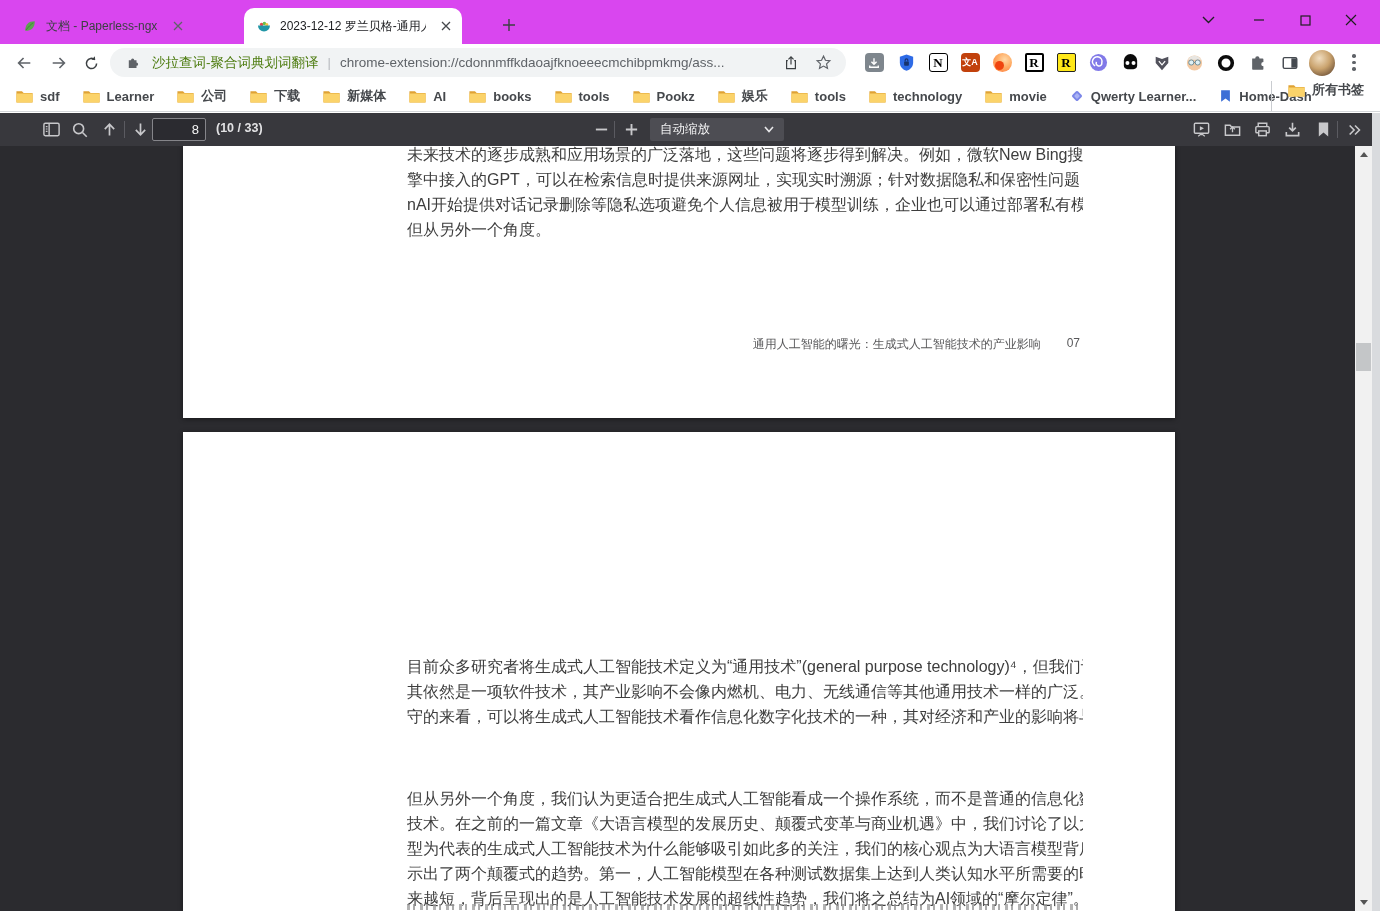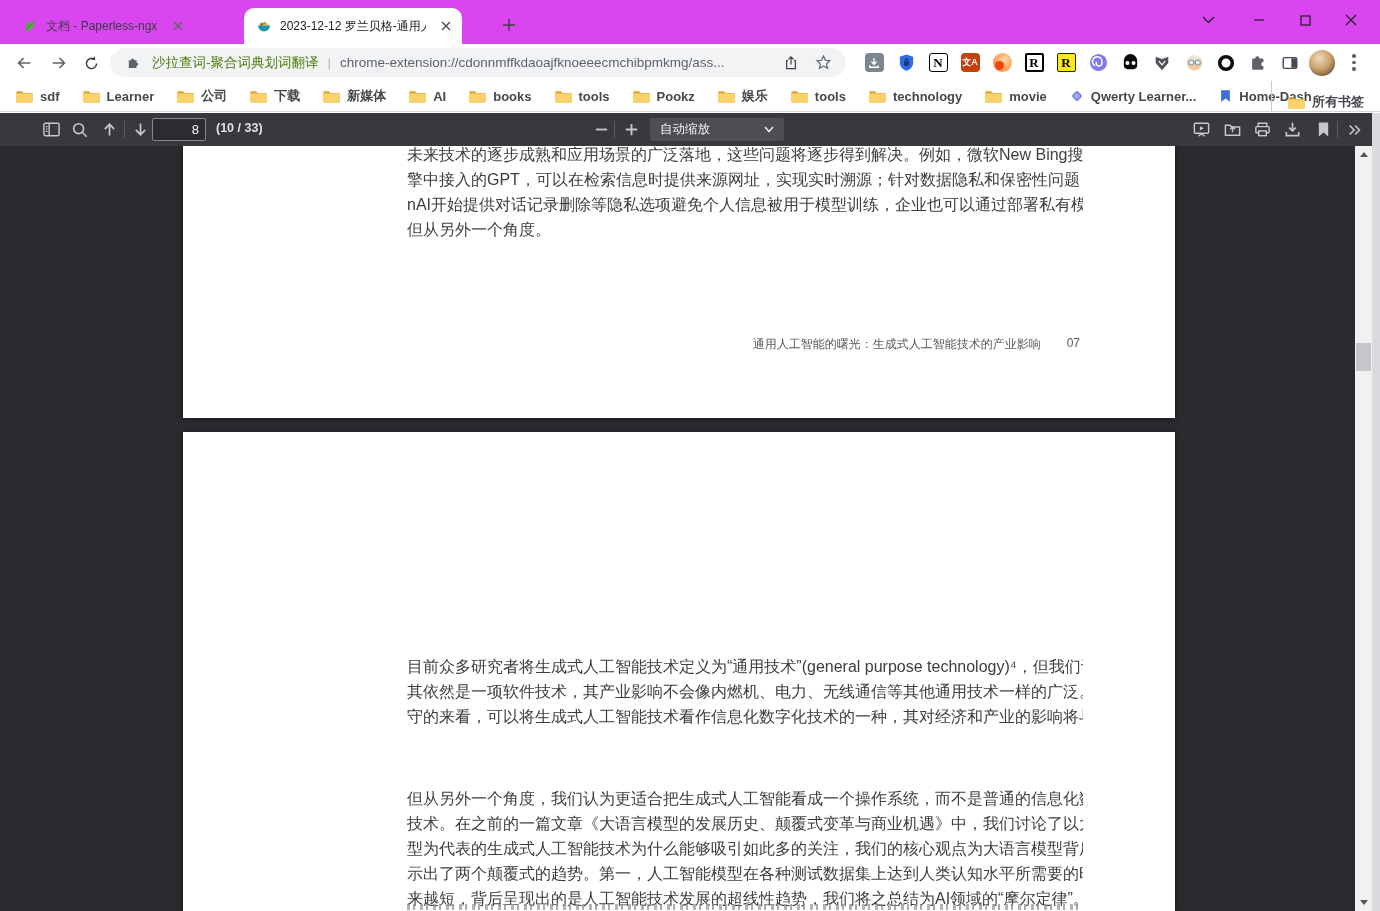--- a/index.html
+++ b/index.html
@@ -31,21 +31,21 @@
   .extrow { position:absolute; left:858px; top:4px; height:29px; display:flex; align-items:center; }
   .xslot { width:32px; height:28px; display:flex; align-items:center; justify-content:center; }
   .xicon { width:19px; height:19px; display:flex; align-items:center; justify-content:center; font-size:11px; }
   .avatar { width:26px; height:26px; border-radius:50%; background:radial-gradient(circle at 40% 32%, #f0ddc0, #caa36e 45%, #7a5c3e 80%, #4e3b28); }
   .kebab { display:flex; flex-direction:column; gap:3px; }
   .kebab i { width:3.5px; height:3.5px; border-radius:50%; background:#5f6368; }
 
   
   .bmbar { position:absolute; left:0; top:81px; width:1380px; height:31px; background:#fff; border-bottom:1px solid #d4d7da; display:flex; align-items:center; padding-left:16px;font-weight:bold; }
   .bm { display:flex; align-items:center; gap:7px; margin-right:23px; font-size:13px; color:#45484c; white-space:nowrap; }
-  .bm-right { position:absolute; right:12px; top:0; height:30px; display:flex; align-items:flex-end; border-left:1px solid #c9ccd0; padding-left:16px; }
+  .bm-right { position:absolute; right:12px; top:0; height:30px; display:flex; align-items:flex-start; border-left:1px solid #c9ccd0; padding-left:16px; }
   .bm-right .bm { margin-right:4px; }
 
   
   .pdftb { position:absolute; left:0; top:113px; width:1372px; height:33px; background:#38383d; }
   .ptb { position:absolute; top:3px; width:27px; height:27px; display:flex; align-items:center; justify-content:center; border-radius:2px; }
   .pdiv { position:absolute; top:8px; width:1px; height:17px; background:#5b5b61; }
   .pageinput { position:absolute; left:152px; top:5px; width:54px; height:23px; background:#2b2b30; border:1px solid #85858a; border-radius:2px; color:#f5f5f5; font-size:13px; text-align:right; padding-right:6px; outline:none; }
   .pagecount { position:absolute; left:216px; top:8px; color:#e2e2e4; font-size:12.5px; font-weight:600; white-space:nowrap; }
   .zoomsel { position:absolute; left:650px; top:5px; width:134px; height:23px; background:#4d4d53; border-radius:2px; display:flex; align-items:center; padding:0 10px; color:#f2f2f3; font-size:12.5px; }
   .zoomsel .chev { margin-left:auto; }

